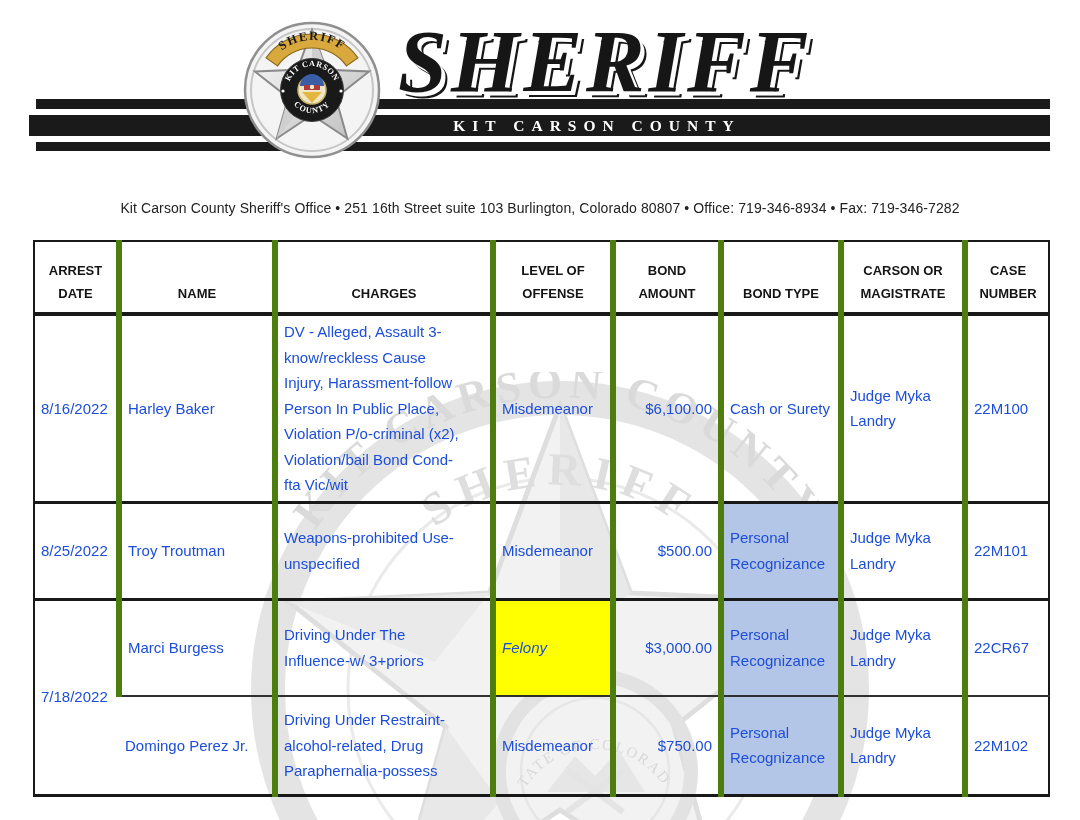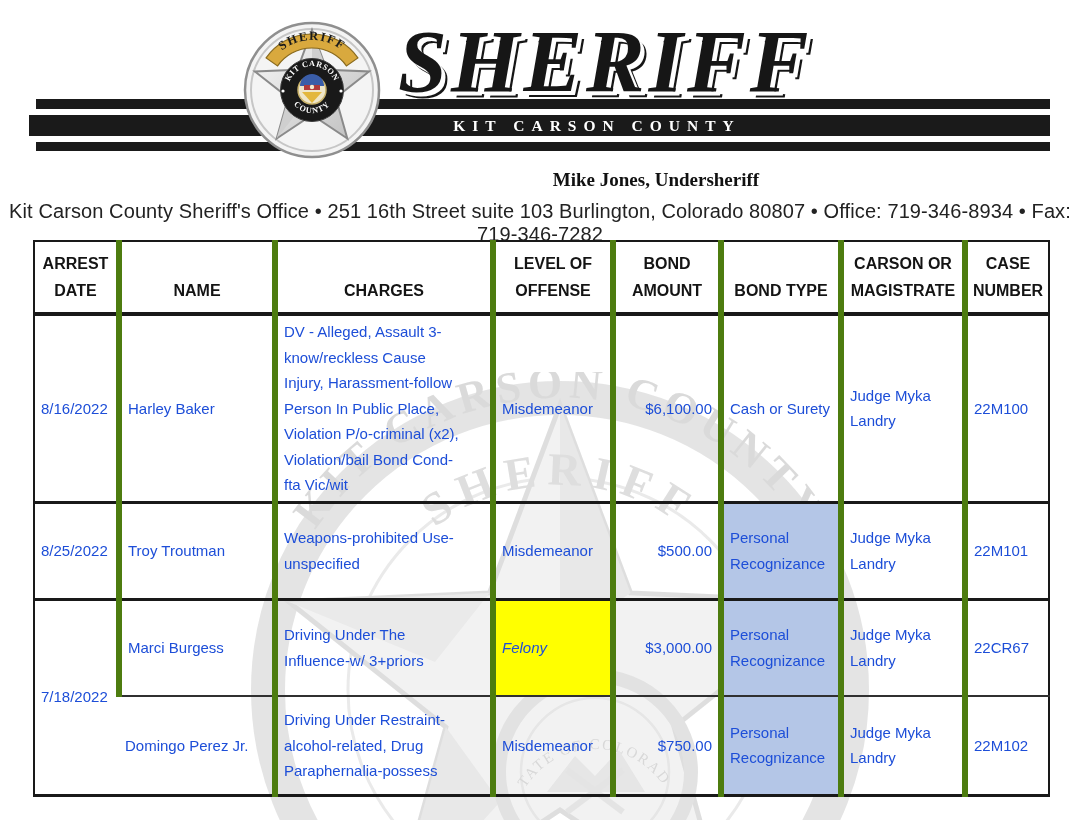--- a/index.html
+++ b/index.html
@@ -26,36 +26,36 @@
               letter-spacing:7px; color:#ffffff; }
 
   .badge-wrap { position:absolute; left:238px; top:11px; width:148px; height:148px; z-index:3; }
 
   
   .officer { position:absolute; z-index:2; font-family:"Liberation Serif", serif;
              font-weight:bold; font-size:19px; white-space:nowrap; color:#111; }
   .officer.sheriff      { left:400px; top:166px; transform:translateX(-50%); }
   .officer.undersheriff { left:656px; top:169px; transform:translateX(-50%); }
   .address { position:absolute; left:0; top:200px; width:1080px; text-align:center;
-             font-size:20px; color:#222; z-index:2; letter-spacing:0.1px; }
+             font-size:14px; color:#222; z-index:2; letter-spacing:0.1px; }
 
   
   .watermark { position:absolute; left:195px; top:372px; z-index:0; opacity:0.8; }
   .wm-serif { font-family:"Liberation Serif", serif; font-weight:bold; }
 
   
   .table-wrap { position:absolute; left:33px; top:240px; z-index:2; }
   table.roster { border-collapse:collapse; table-layout:fixed; width:1015px;
                  border:2.5px solid #191919; border-bottom-width:3.5px;
                  background:transparent; }
   table.roster th, table.roster td { border-left:6px solid #4d7c0f; overflow:hidden; }
   table.roster th:first-child, table.roster td:first-child { border-left:none; }
 
   table.roster th { vertical-align:bottom; text-align:center; font-weight:bold;
-                    font-size:16px; line-height:1.72; padding:4px 3px 7px;
+                    font-size:13px; line-height:1.72; padding:4px 3px 7px;
                     white-space:pre-line; color:#141414; }
   thead tr { height:73px; }
   thead th { border-bottom:4px solid #191919; }
 
   table.roster td { vertical-align:middle; font-size:15px; line-height:1.7;
                     padding:3px 6px; white-space:pre-line; color:#1d4ed8; }
   tr.r1 { height:185px; }  tr.r2 { height:97px; }
   tr.r3 { height:97px; }   tr.r4 { height:99px; }
   tr.r1 td, tr.r2 td { border-bottom:3px solid #191919; }
   tr.r3 td.bb-thin { border-bottom:2px solid #303030; }
@@ -142,21 +142,20 @@
       <g>
         <circle cx="74" cy="79" r="14" fill="#efe6c9" stroke="#c9b26a" stroke-width="1.5"></circle>
         <path d="M 62,75 a 12,12 0 0 1 24,0 z" fill="#3a5da8"></path>
         <rect x="66" y="74" width="16" height="5" fill="#b03a3a"></rect>
         <polygon points="74,92 64,81 84,81" fill="#e3b73d"></polygon>
         <circle cx="74" cy="76" r="2.2" fill="#f3ecd2"></circle>
       </g>
     </svg>
   </div>
 
-  <div class="officer undersheriff">Mike Jones, Undersheriff</div>
   <div class="address">Kit Carson County Sheriff's Office • 251 16th Street suite 103  Burlington, Colorado 80807 • Office: 719-346-8934 • Fax: 719-346-7282</div>
 
   <div class="table-wrap">
     <table class="roster">
       <colgroup>
         <col style="width:85px">
           <col style="width:156px">
           <col style="width:218px">
         <col style="width:120px">
           <col style="width:108px">

